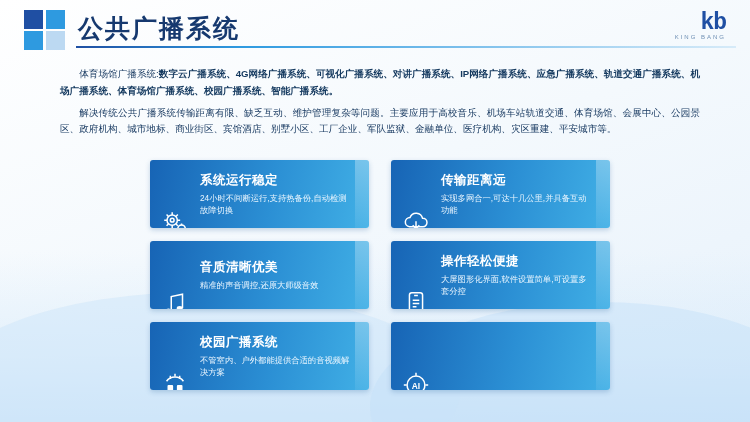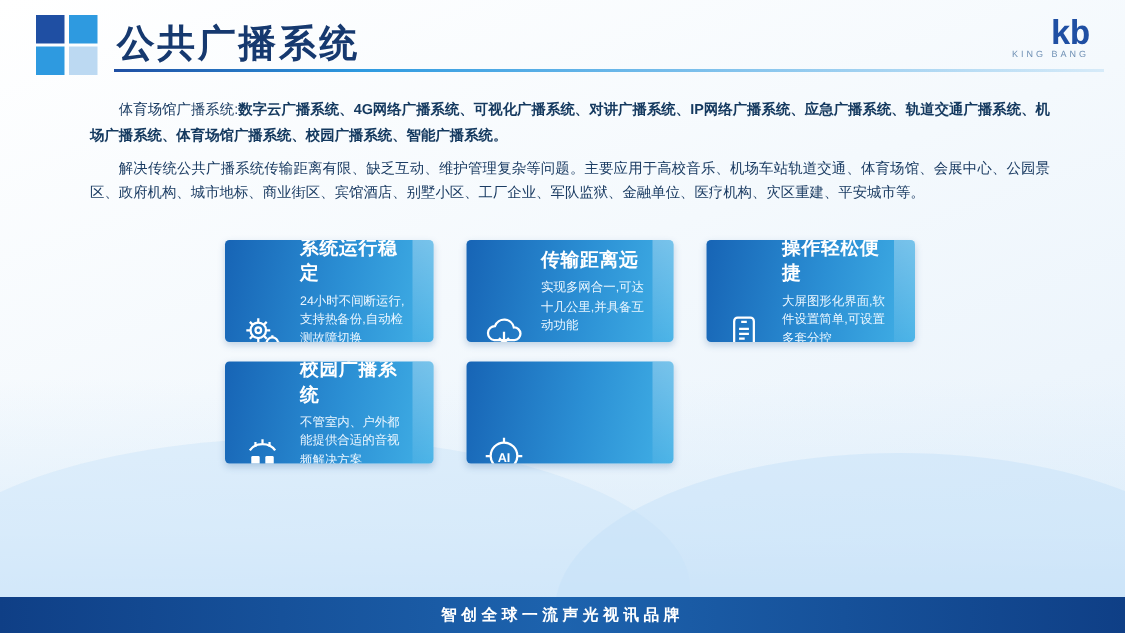--- a/index.html
+++ b/index.html
@@ -135,21 +135,21 @@
     font-weight: bold;
     color: #14395f;
   }
   
   .grid {
     position: absolute;
     left: 150px;
     top: 160px;
     width: 460px;
     display: grid;
-    grid-template-columns: 1fr 1fr 1fr;
+    grid-template-columns: 1fr 1fr;
     gap: 13px 22px;
   }
   .card {
     position: relative;
     height: 68px;
     border-radius: 3px;
     background: linear-gradient(100deg, #1764b5 0%, #2b8fd4 55%, #41b0e6 100%);
     box-shadow: 0 2px 5px rgba(30,90,150,0.25);
     display: flex;
     align-items: center;
@@ -261,20 +261,33 @@
           <path d="M9 20a5 5 0 0 1 .6-9.96A7 7 0 0 1 23 11a4.5 4.5 0 0 1 .4 9H9z"></path>
           <path d="M16 14v8M12.5 18.5L16 22l3.5-3.5"></path>
         </svg>
       </div>
       <div class="card-body">
         <div class="card-title">传输距离远</div>
         <div class="card-desc">实现多网合一,可达十几公里,并具备互动功能</div>
       </div>
     </div>
 
+    <div class="card">
+      <div class="card-icon">
+        <svg width="30" height="30" viewBox="0 0 32 32" fill="none" stroke="#ffffff" stroke-width="1.6">
+          <path d="M12 23V8l12-2.5v15"></path>
+          <ellipse cx="9" cy="23.5" rx="3.2" ry="2.6" fill="#ffffff" stroke="none"></ellipse>
+          <ellipse cx="21" cy="20.8" rx="3.2" ry="2.6" fill="#ffffff" stroke="none"></ellipse>
+        </svg>
+      </div>
+      <div class="card-body">
+        <div class="card-title">音质清晰优美</div>
+        <div class="card-desc">精准的声音调控,还原大师级音效</div>
+      </div>
+    </div>
 
     <div class="card">
       <div class="card-icon">
         <svg width="30" height="30" viewBox="0 0 32 32" fill="none" stroke="#ffffff" stroke-width="1.6">
           <rect x="9" y="4" width="14" height="24" rx="2.5"></rect>
           <path d="M14 7h4"></path>
           <circle cx="16" cy="24.5" r="1.2"></circle>
           <path d="M12.5 12h7M12.5 15.5h7M12.5 19h4"></path>
         </svg>
       </div>
@@ -305,17 +318,14 @@
         <svg width="30" height="30" viewBox="0 0 32 32" fill="none" stroke="#ffffff" stroke-width="1.6">
           <circle cx="16" cy="16" r="9.5"></circle>
           <text x="16" y="20" font-size="9" fill="#ffffff" stroke="none" text-anchor="middle" font-family="Liberation Sans, sans-serif" font-weight="bold">AI</text>
           <path d="M16 3v3M16 26v3M3 16h3M26 16h3"></path>
         </svg>
       </div>
     </div>
 
   </div>
 
-  <div class="footer">
-    <div class="footer-text">智创全球一流声光视讯品牌</div>
-  </div>
 
 </div>
 
 </body></html>

